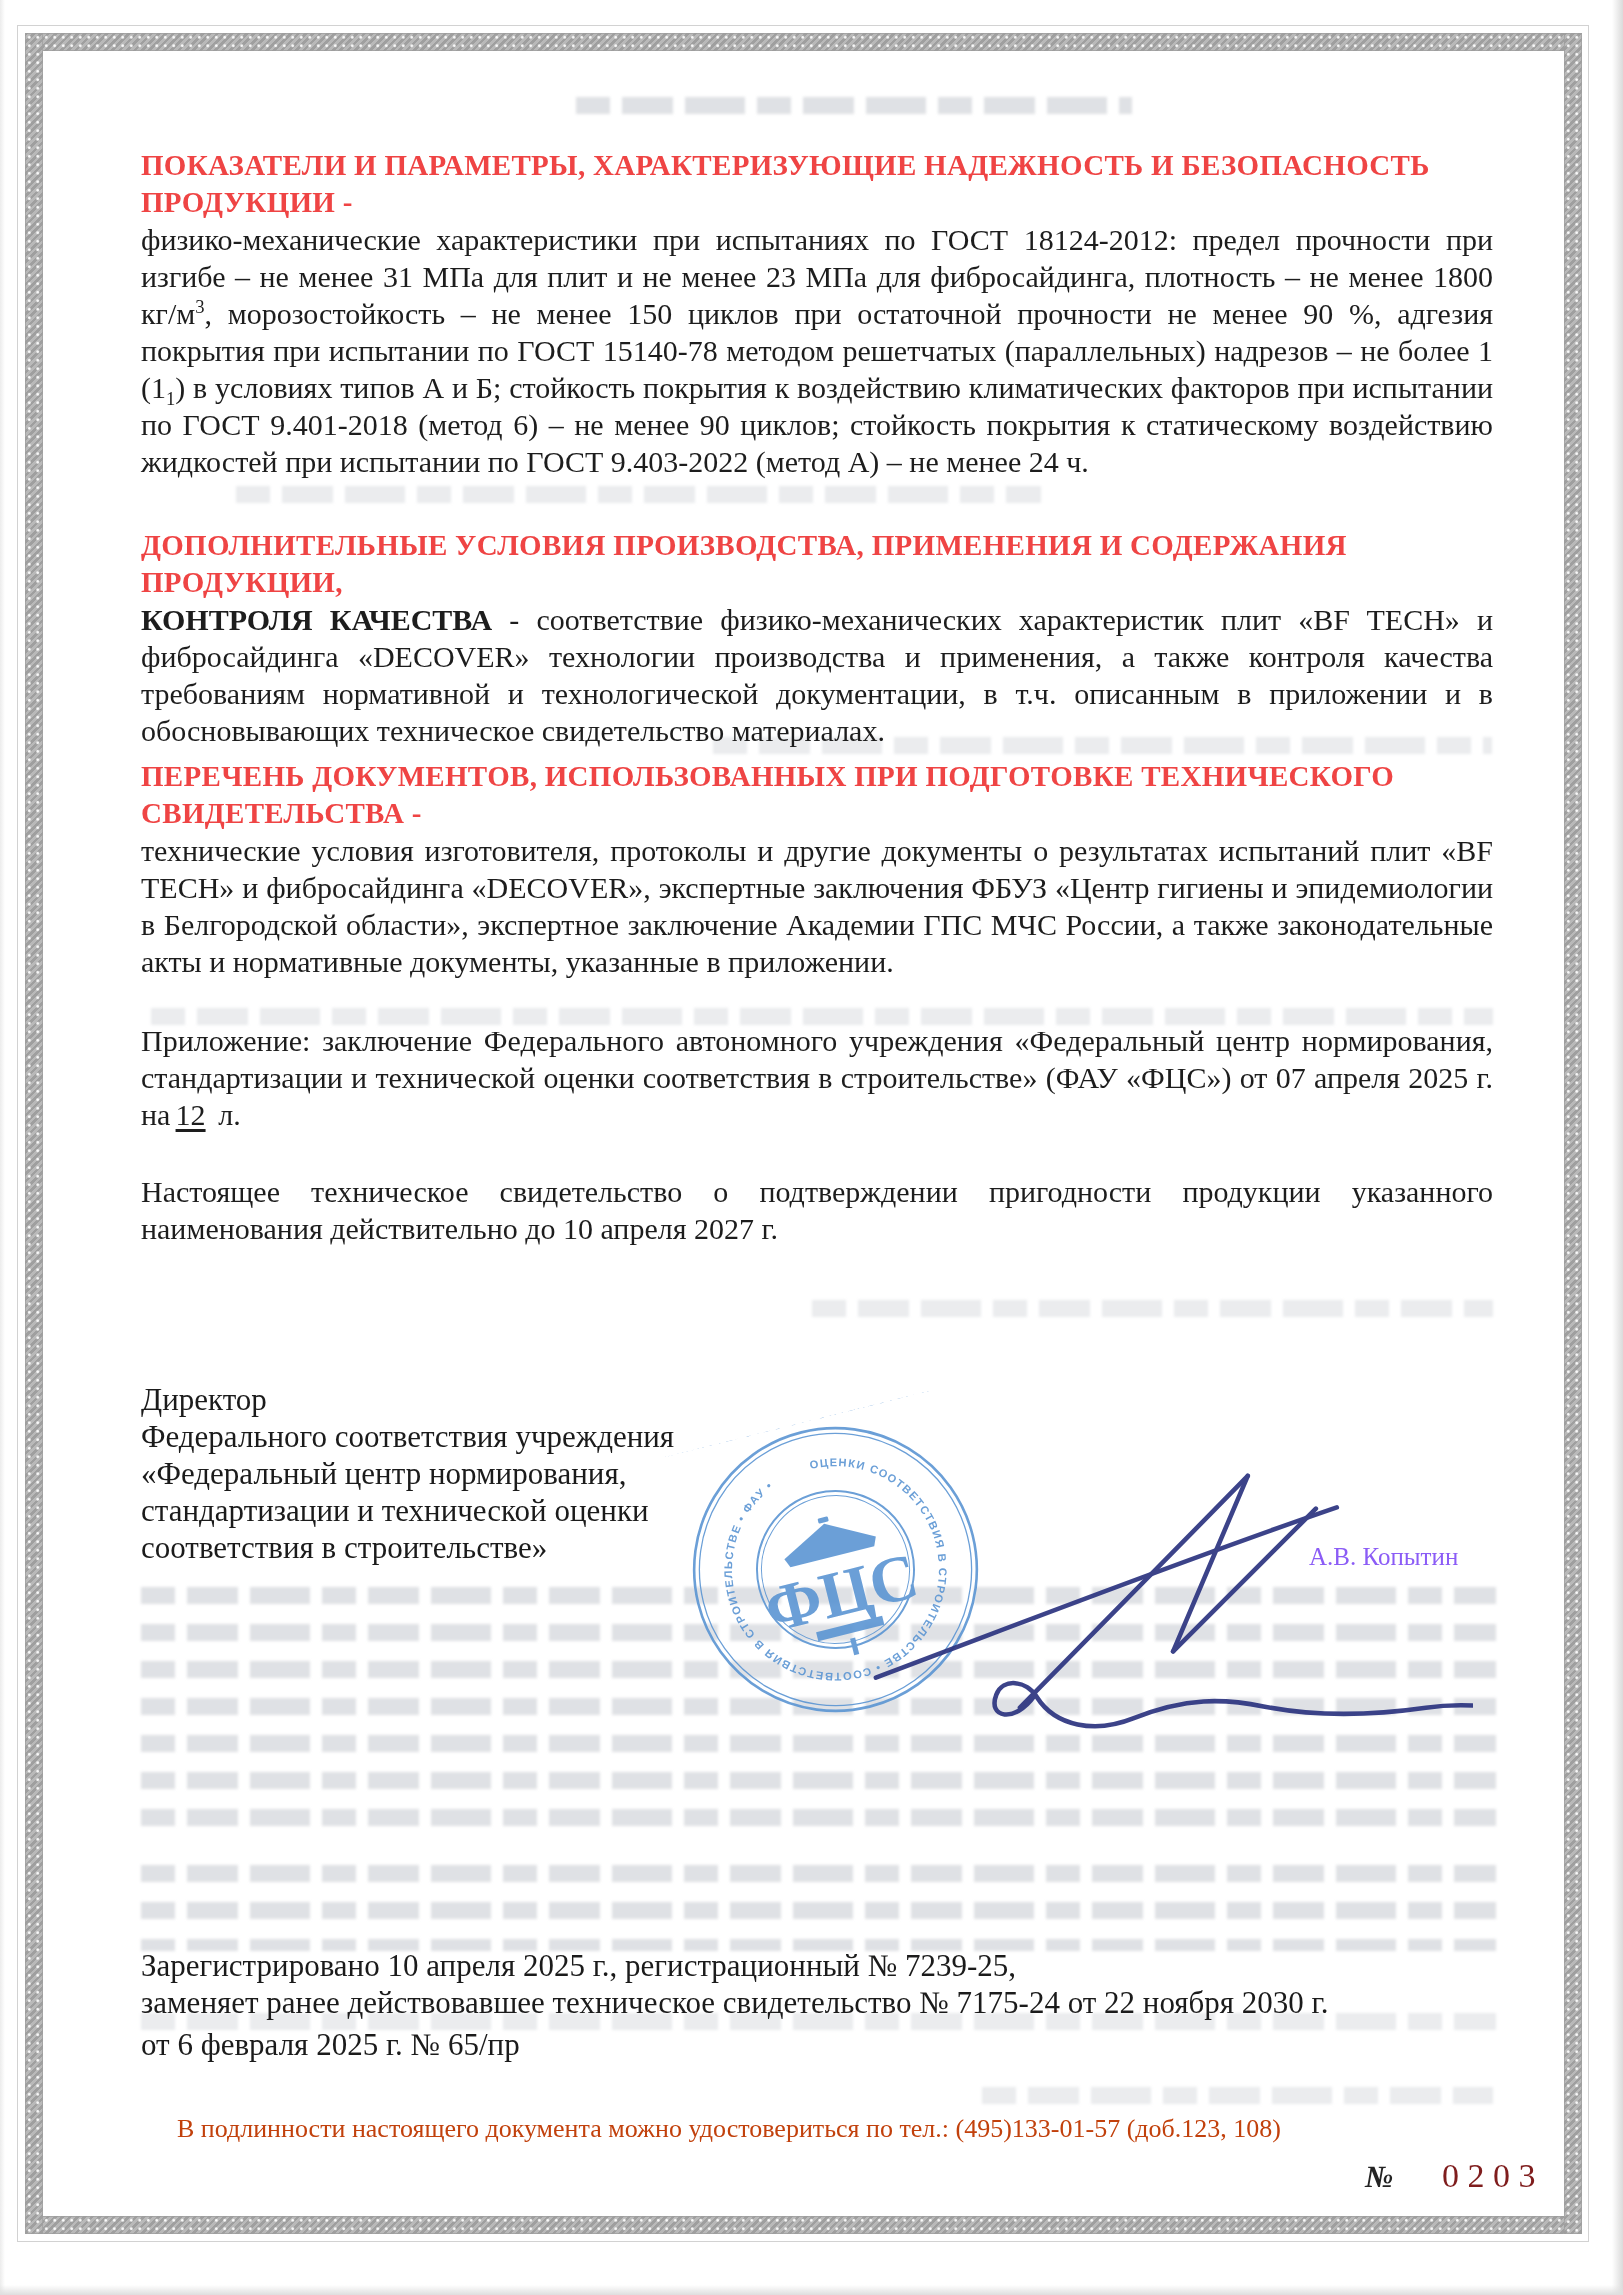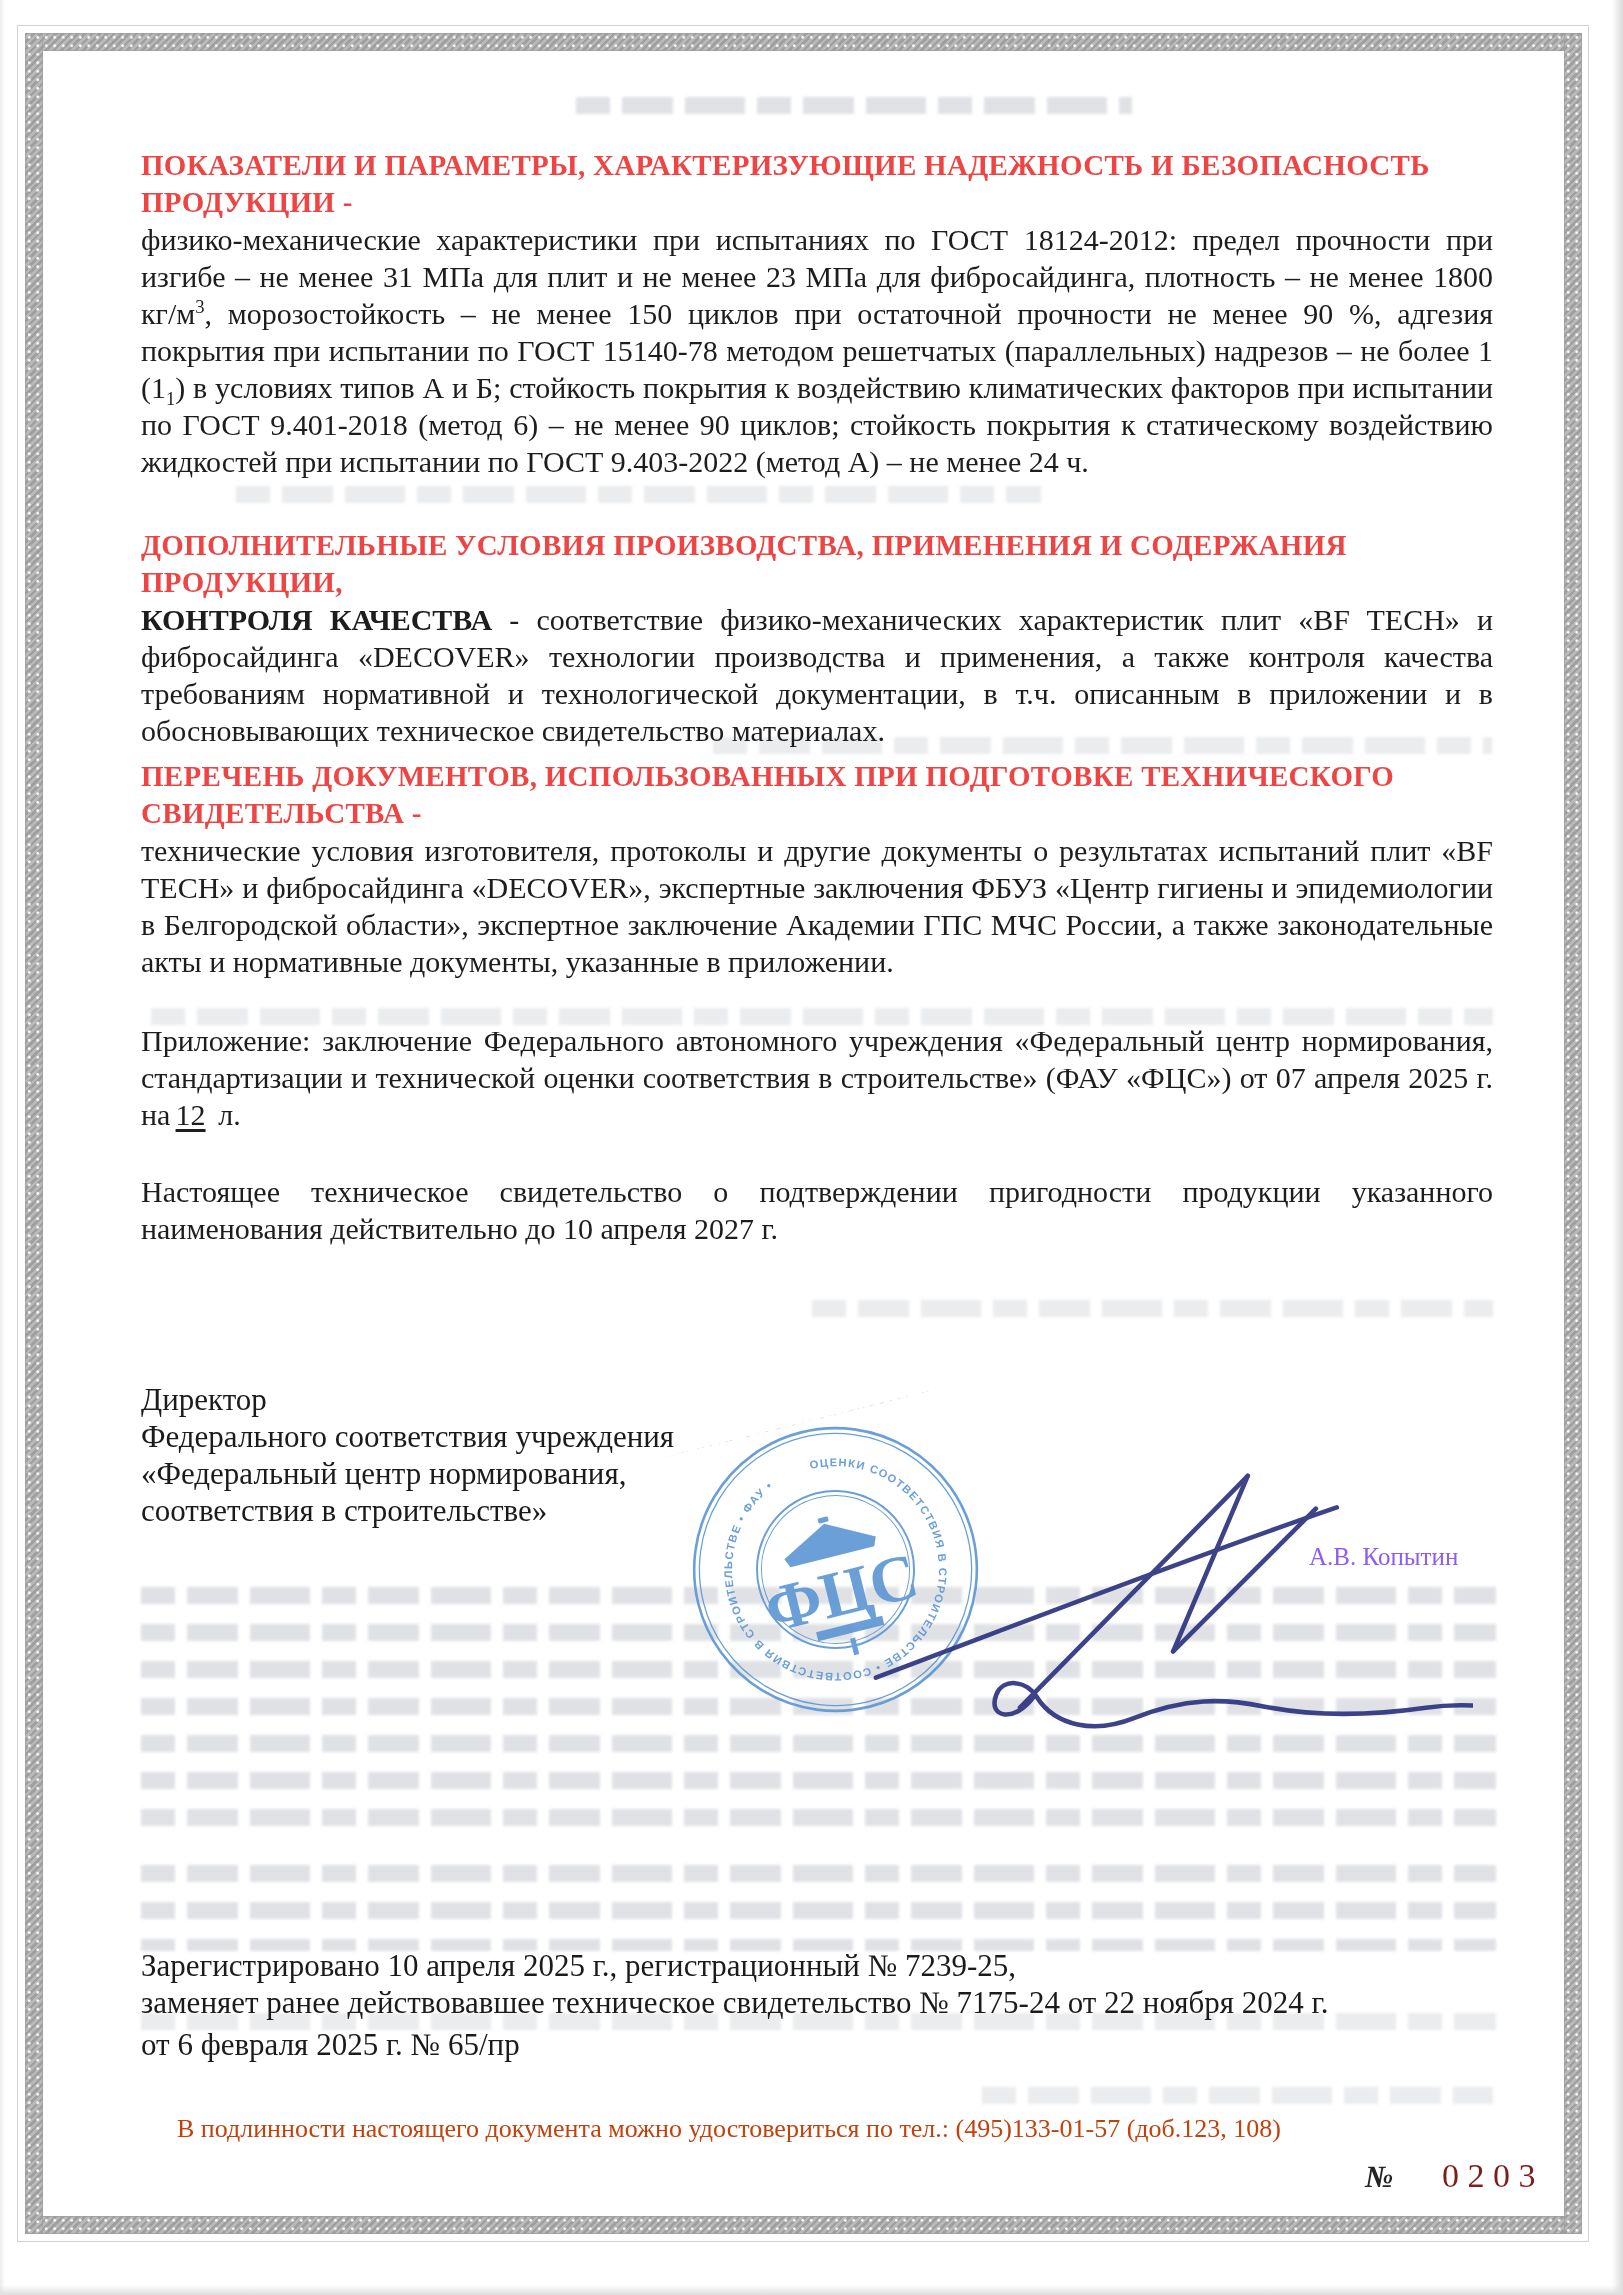--- a/index.html
+++ b/index.html
@@ -98,20 +98,21 @@
 </div>
 
 <div class="blk" style="top:1173px;">
   <div class="p">Настоящее техническое свидетельство о подтверждении пригодности продукции указанного наименования действительно до 10 апреля 2027 г.</div>
 </div>
 
 <div class="blk lines" style="top:1381px;width:733px;">
   <div>Директор</div>
   <div>Федерального соответствия учреждения</div>
   <div>«Федеральный центр нормирования,</div>
+  <div>стандартизации и технической оценки</div>
   <div>соответствия в строительстве»</div>
 </div>
 
 <div class="name">А.В. Копытин</div>
 
 <svg class="stamp" viewBox="0 0 460 460">
   <defs>
     <path id="ringOut" d="M230,42 a188,188 0 1,1 -0.1,0"></path>
     <path id="ringIn" d="M230,72 a158,158 0 1,1 -0.1,0"></path>
     <path id="ringBot" d="M98,300 a150,150 0 0,0 264,0"></path>
@@ -140,21 +141,21 @@
     <path d="M258,398 L606,44"></path>
     <path d="M38,352 C270,265 500,175 742,92"></path>
     <path d="M606,44 L492,312"></path>
     <path d="M492,312 L710,94"></path>
     <path d="M280,380 c -30,42 -72,34 -58,-2 c 10,-26 46,-22 62,4 c 28,44 88,56 148,32 c 80,-32 138,-30 198,-18 c 90,18 178,12 248,2 c 40,-6 80,-4 112,0"></path>
   </g>
 </svg>
 
 <div class="blk lines" style="top:1947px;">
   <div>Зарегистрировано 10 апреля 2025 г.,  регистрационный   № 7239-25,</div>
-  <div>заменяет ранее действовавшее техническое свидетельство № 7175-24 от 22 ноября 2024 г.</div>
+  <div>заменяет ранее действовавшее техническое свидетельство № 7175-24 от 22 ноября 2030 г.</div>
 </div>
 
 <div class="blk lines" style="top:2026px;">
   <div>от 6 февраля 2025 г. № 65/пр</div>
 </div>
 
 <div class="blk small" style="top:2112px;">В подлинности настоящего документа можно удостовериться по тел.: (495)133-01-57 (доб.123, 108)</div>
 
 <div class="docnum">
   <span class="no">№</span>

